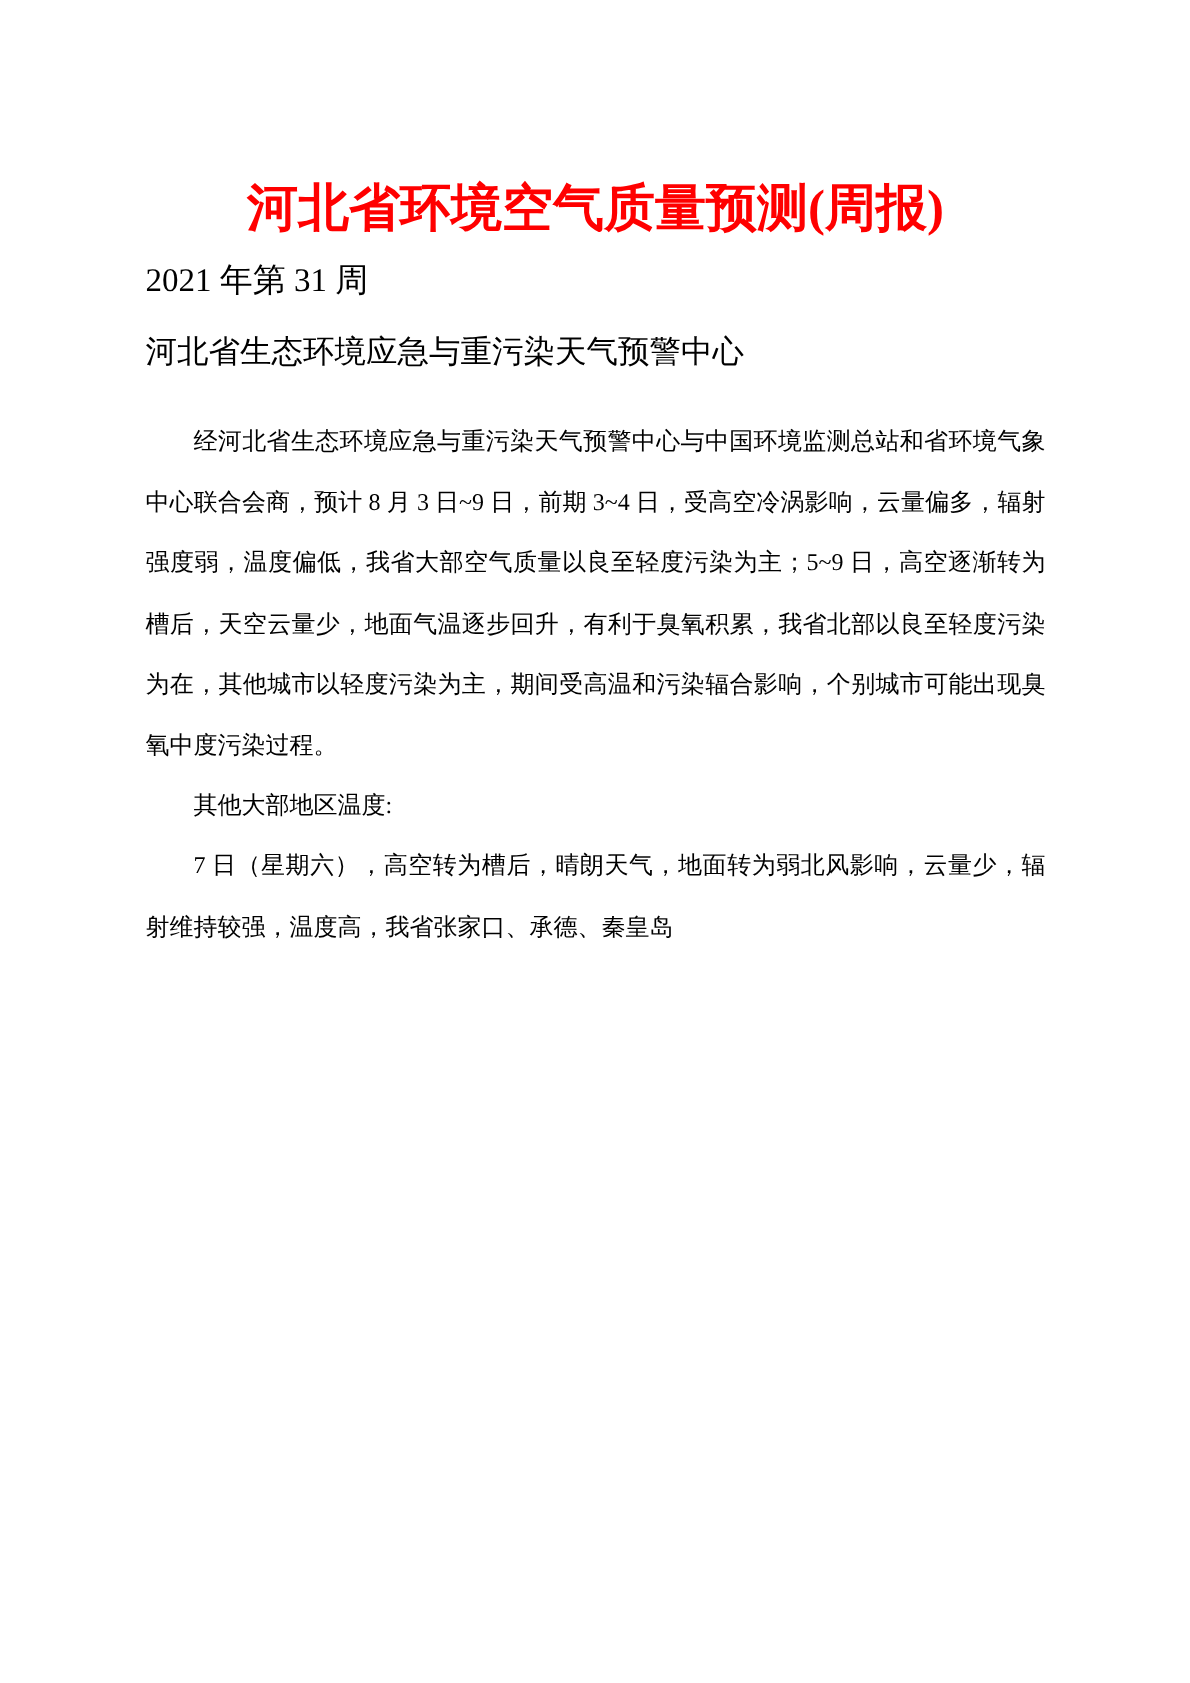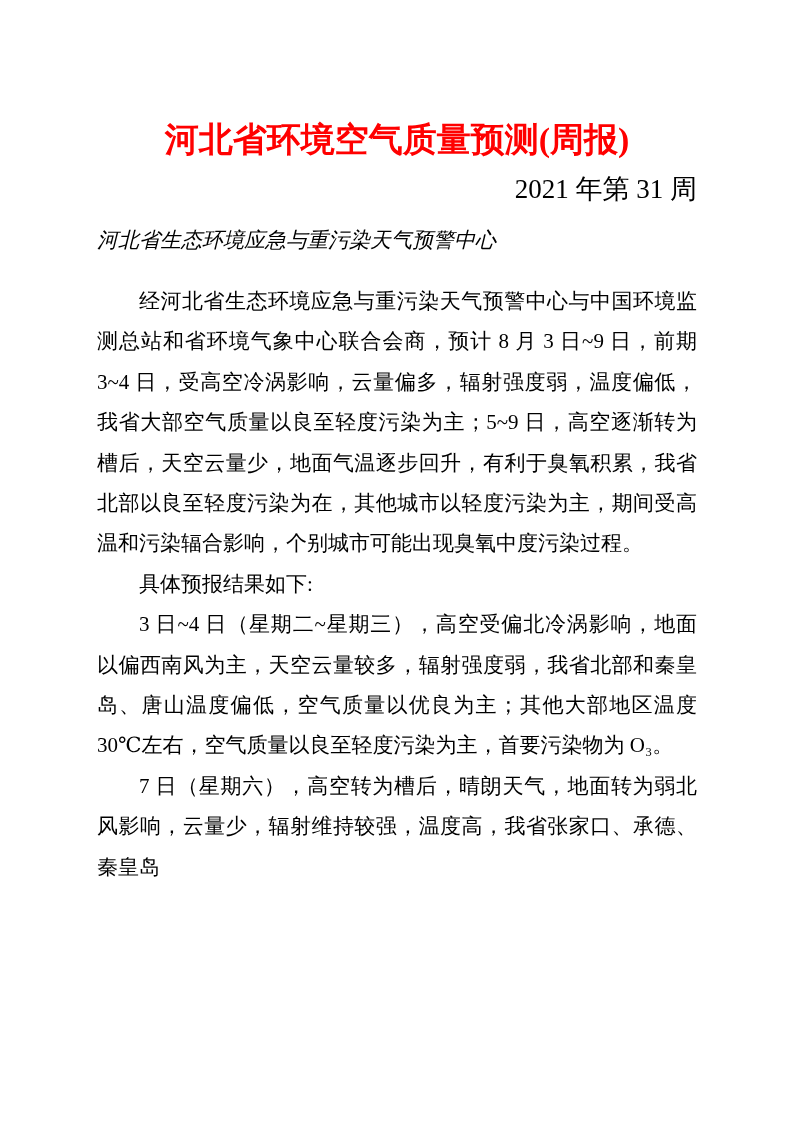--- a/index.html
+++ b/index.html
@@ -22,36 +22,35 @@
     margin: 0;
     text-align: center;
     font-size: 34px;
     font-weight: bold;
     line-height: 1.15;
     color: #ff0000;
     white-space: nowrap;
   }
   .doc-subtitle {
     margin-top: 16px;
-    text-align: right;
-    font-size: 27px;
+    text-align: left;
+    font-size: 22px;
     line-height: 1.1;
   }
   .doc-byline {
     margin-top: 23px;
     display: flex;
     justify-content: space-between;
     align-items: baseline;
     font-size: 21px;
     line-height: 1.2;
-    font-style: italic;
   }
   .doc-body {
     margin-top: 28px;
-    font-size: 21px;
+    font-size: 16px;
     line-height: 40.4px;
     text-align: justify;
     text-justify: inter-ideograph;
   }
   .doc-body p {
     margin: 0;
     padding: 0;
     text-indent: 2em;
   }
 </style>
@@ -63,18 +62,17 @@
   <h1 class="doc-title" style="color: rgb(255, 0, 0);">河北省环境空气质量预测(周报)</h1>
 
   <div class="doc-subtitle">2021 年第 31 周</div>
 
   <div class="doc-byline">
     <span>河北省生态环境应急与重污染天气预警中心</span>
   </div>
 
   <div class="doc-body">
     <p>经河北省生态环境应急与重污染天气预警中心与中国环境监测总站和省环境气象中心联合会商，预计 8 月 3 日~9 日，前期 3~4 日，受高空冷涡影响，云量偏多，辐射强度弱，温度偏低，我省大部空气质量以良至轻度污染为主；5~9 日，高空逐渐转为槽后，天空云量少，地面气温逐步回升，有利于臭氧积累，我省北部以良至轻度污染为在，其他城市以轻度污染为主，期间受高温和污染辐合影响，个别城市可能出现臭氧中度污染过程。</p>
-    <p>具体预报结果如下:</p>
-    <p>3 日~4 日（星期二~星期三），高空受偏北冷涡影响，地面以偏西南风为主，天空云量较多，辐射强度弱，我省北部和秦皇岛、唐山温度偏低，空气质量以优良为主；其他大部地区温度 30℃左右，空气质量以良至轻度污染为主，首要污染物为 O₃。</p>
+    <p>其他大部地区温度:</p>
     <p>7 日（星期六），高空转为槽后，晴朗天气，地面转为弱北风影响，云量少，辐射维持较强，温度高，我省张家口、承德、秦皇岛</p>
   </div>
 
 </div>
 
 </body></html>

